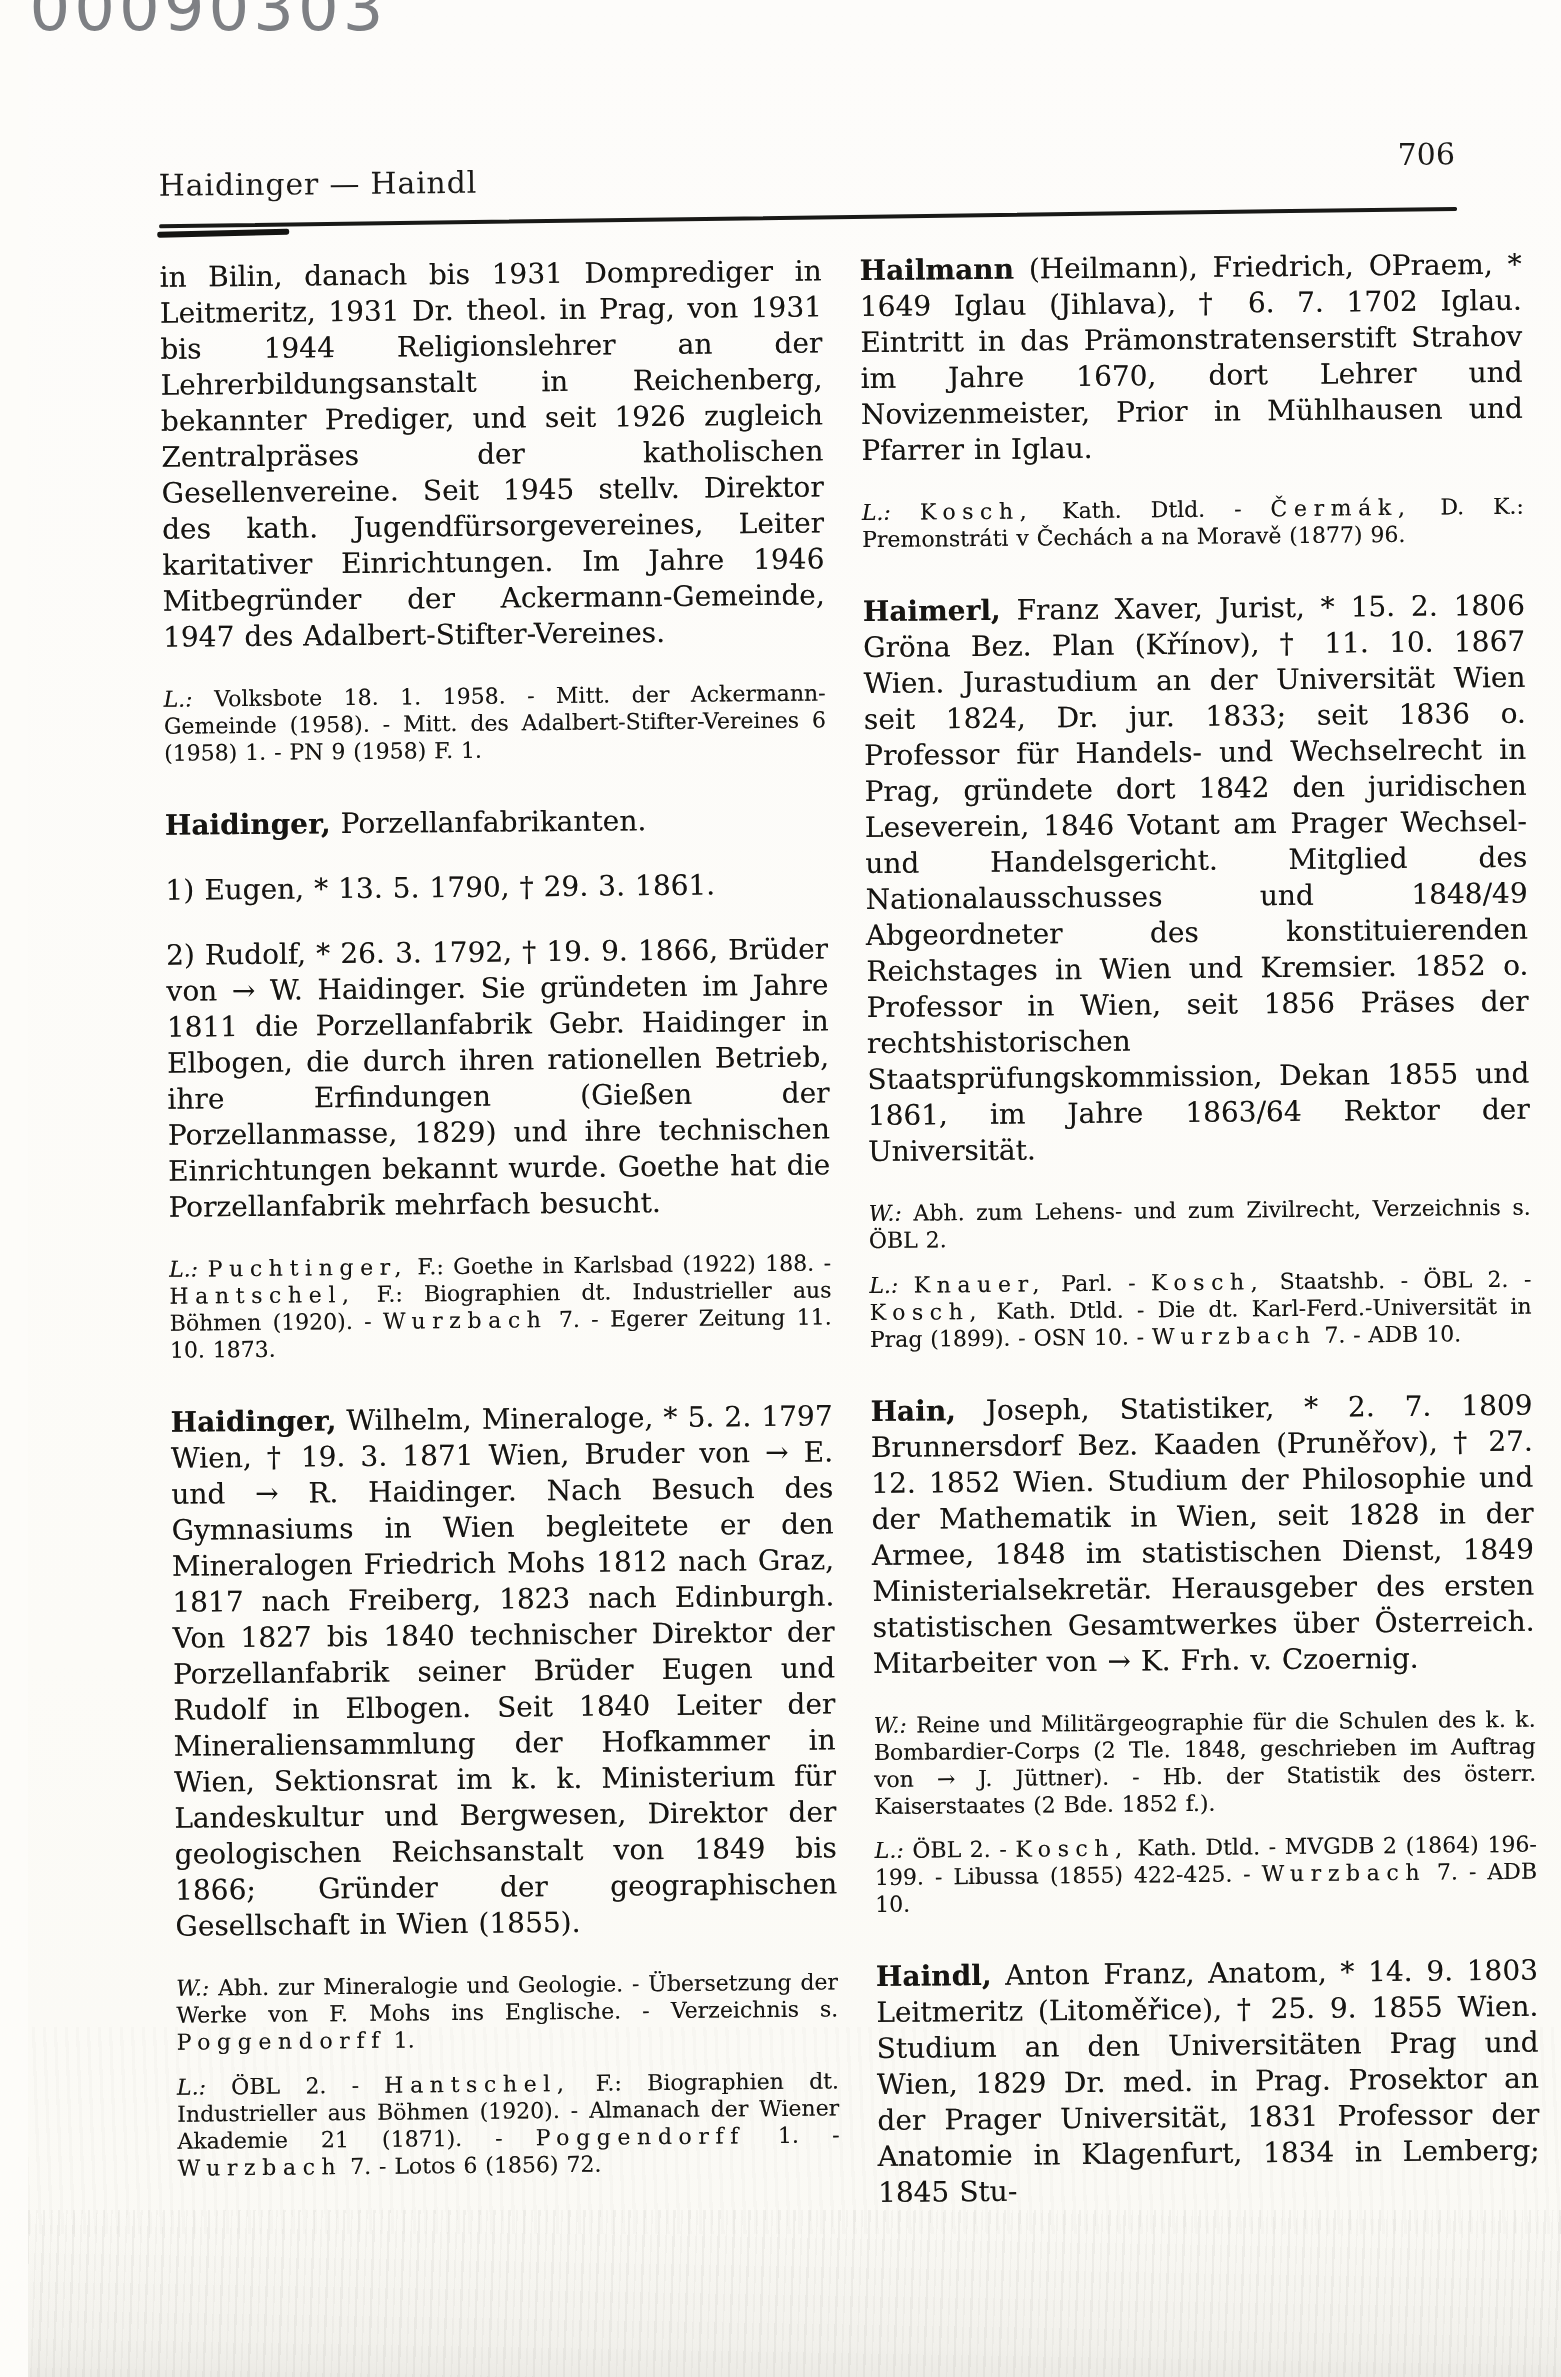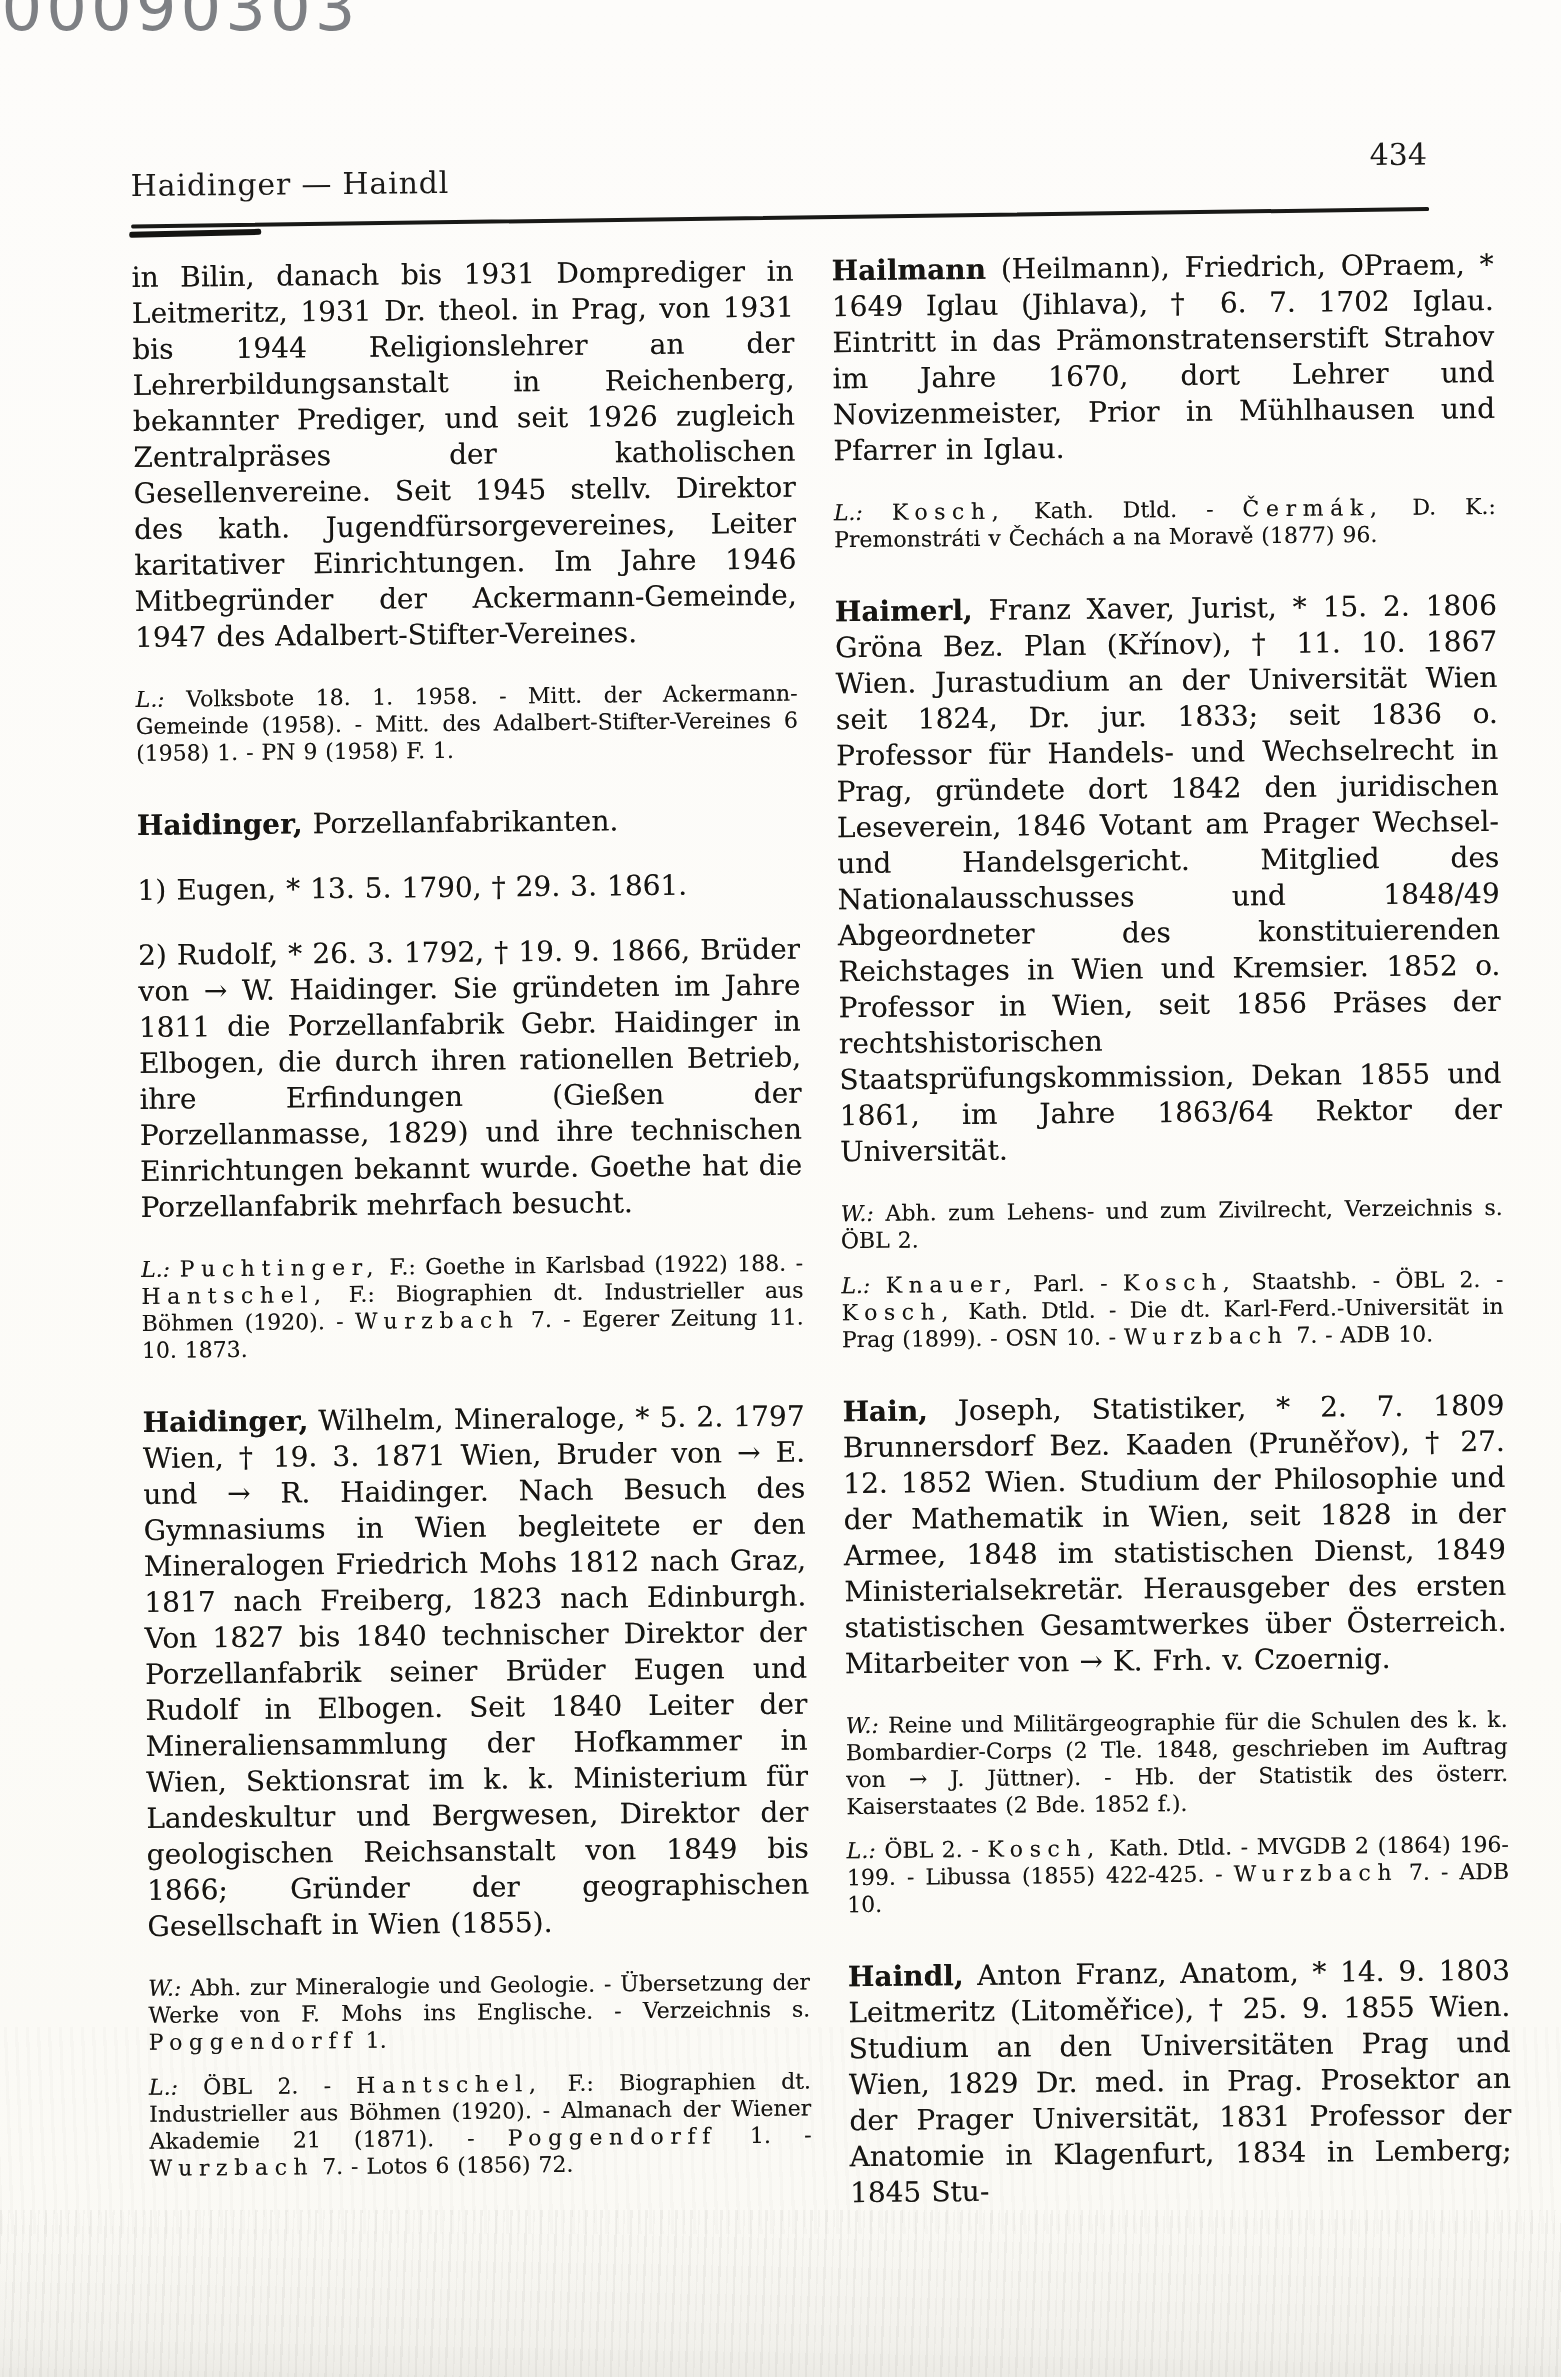--- a/index.html
+++ b/index.html
@@ -6,20 +6,21 @@
   body {
     width: 1561px; height: 2377px;
     background: #fdfcf9;
     font-family: "DejaVu Serif", serif;
     overflow: hidden;
   }
   #page {
     position: absolute; inset: 0;
     background: linear-gradient(180deg, #fdfcfa 0%, #fcfbf7 70%, #faf9f4 100%);
     overflow: hidden;
+    margin-left: 28px;
   }
   
   .scan-id {
     position: absolute; top: -29px; left: 1.6px;
     font-family: "DejaVu Sans", sans-serif;
     font-size: 64px; letter-spacing: 4px;
     color: #7e8084; font-weight: 400;
   }
   
   .tilt {
@@ -95,21 +96,21 @@
 <body>
 
 <div id="page">
 
   <div class="scan-id">00090303</div>
 
   <div class="tilt">
 
     <div class="header-row">
       <span class="running-head">Haidinger — Haindl</span>
-      <span class="page-number">434</span>
+      <span class="page-number">706</span>
     </div>
 
     <div class="header-rule"></div>
     <div class="header-rule-tail"></div>
 
     <div class="columns">
       <div class="col">
           <p class="para cont"><span class="seg-t">in Bilin, danach bis 1931 Domprediger in Leitmeritz, 1931 Dr. theol. in Prag, von 1931 bis 1944 Religionslehrer an der Lehrerbildungsanstalt in Reichenberg, bekannter Prediger, und seit 1926 zugleich Zentralpräses der katholischen Gesellenvereine. Seit 1945 stellv. Direktor des kath. Jugendfürsorgevereines, Leiter karitativer Einrichtungen. Im Jahre 1946 Mitbegründer der Ackermann-Gemeinde, 1947 des Adalbert-Stifter-Vereines.</span></p>
           <p class="para biblio"><span class="seg-i">L.:</span><span class="seg-t"> Volksbote 18. 1. 1958. - Mitt. der Ackermann-Gemeinde (1958). - Mitt. des Adalbert-Stifter-Vereines 6 (1958) 1. - PN 9 (1958) F. 1.</span></p>
           <p class="para entry"><span class="seg-b">Haidinger,</span><span class="seg-t"> Porzellanfabrikanten.</span></p>

